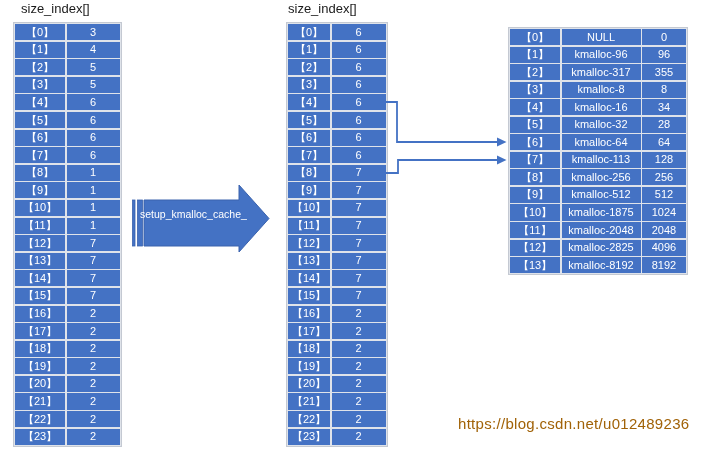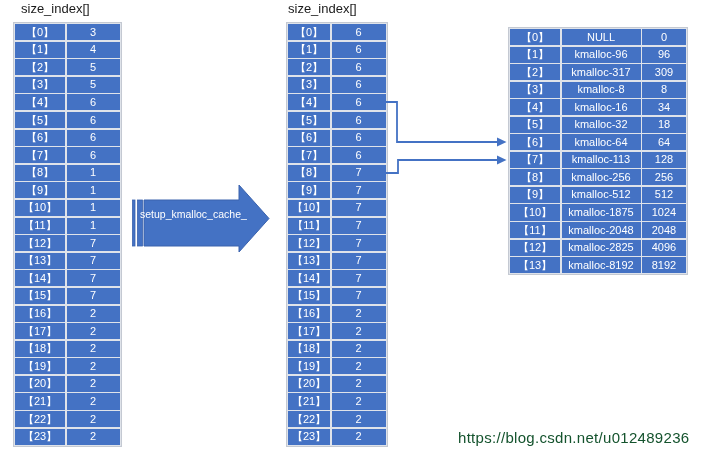--- a/index.html
+++ b/index.html
@@ -28,22 +28,22 @@
   #overlay { position:absolute; left:0; top:0; pointer-events:none; }
 
   #block-arrow { position:absolute; left:131px; top:183px; }
   #arrow-label {
     position:absolute; left:140px; top:208px; width:102px;
     color:#ffffff; font-size:10.5px; line-height:13.5px; text-align:center;
     white-space:nowrap;
   }
 
   #watermark {
-    position:absolute; left:458px; top:429px;
-    font-size:15px; color:#14532d; letter-spacing:0.3px; white-space:nowrap;
+    position:absolute; left:458px; top:415px;
+    font-size:15px; color:#a16207; letter-spacing:0.3px; white-space:nowrap;
   }
 </style>
 </head>
 <body>
 
 <div id="canvas">
 
   <div class="table-title" style="left:21px; top:1px;">size_index[]</div>
 
   <div class="table-title" style="left:288px; top:1px;">size_index[]</div>
@@ -98,24 +98,24 @@
       <div class="trow"><div class="cell">【19】</div><div class="cell">2</div></div>
       <div class="trow"><div class="cell">【20】</div><div class="cell">2</div></div>
       <div class="trow"><div class="cell">【21】</div><div class="cell">2</div></div>
       <div class="trow"><div class="cell">【22】</div><div class="cell">2</div></div>
       <div class="trow"><div class="cell">【23】</div><div class="cell">2</div></div>
     </div>
 
   <div class="vtable" id="right-table">
       <div class="trow"><div class="cell">【0】</div><div class="cell">NULL</div><div class="cell">0</div></div>
       <div class="trow"><div class="cell">【1】</div><div class="cell">kmalloc-96</div><div class="cell">96</div></div>
-      <div class="trow"><div class="cell">【2】</div><div class="cell">kmalloc-317</div><div class="cell">309</div></div>
+      <div class="trow"><div class="cell">【2】</div><div class="cell">kmalloc-317</div><div class="cell">355</div></div>
       <div class="trow"><div class="cell">【3】</div><div class="cell">kmalloc-8</div><div class="cell">8</div></div>
       <div class="trow"><div class="cell">【4】</div><div class="cell">kmalloc-16</div><div class="cell">34</div></div>
-      <div class="trow"><div class="cell">【5】</div><div class="cell">kmalloc-32</div><div class="cell">18</div></div>
+      <div class="trow"><div class="cell">【5】</div><div class="cell">kmalloc-32</div><div class="cell">28</div></div>
       <div class="trow"><div class="cell">【6】</div><div class="cell">kmalloc-64</div><div class="cell">64</div></div>
       <div class="trow"><div class="cell">【7】</div><div class="cell">kmalloc-113</div><div class="cell">128</div></div>
       <div class="trow"><div class="cell">【8】</div><div class="cell">kmalloc-256</div><div class="cell">256</div></div>
       <div class="trow"><div class="cell">【9】</div><div class="cell">kmalloc-512</div><div class="cell">512</div></div>
       <div class="trow"><div class="cell">【10】</div><div class="cell">kmalloc-1875</div><div class="cell">1024</div></div>
       <div class="trow"><div class="cell">【11】</div><div class="cell">kmalloc-2048</div><div class="cell">2048</div></div>
       <div class="trow"><div class="cell">【12】</div><div class="cell">kmalloc-2825</div><div class="cell">4096</div></div>
       <div class="trow"><div class="cell">【13】</div><div class="cell">kmalloc-8192</div><div class="cell">8192</div></div>
     </div>
 

